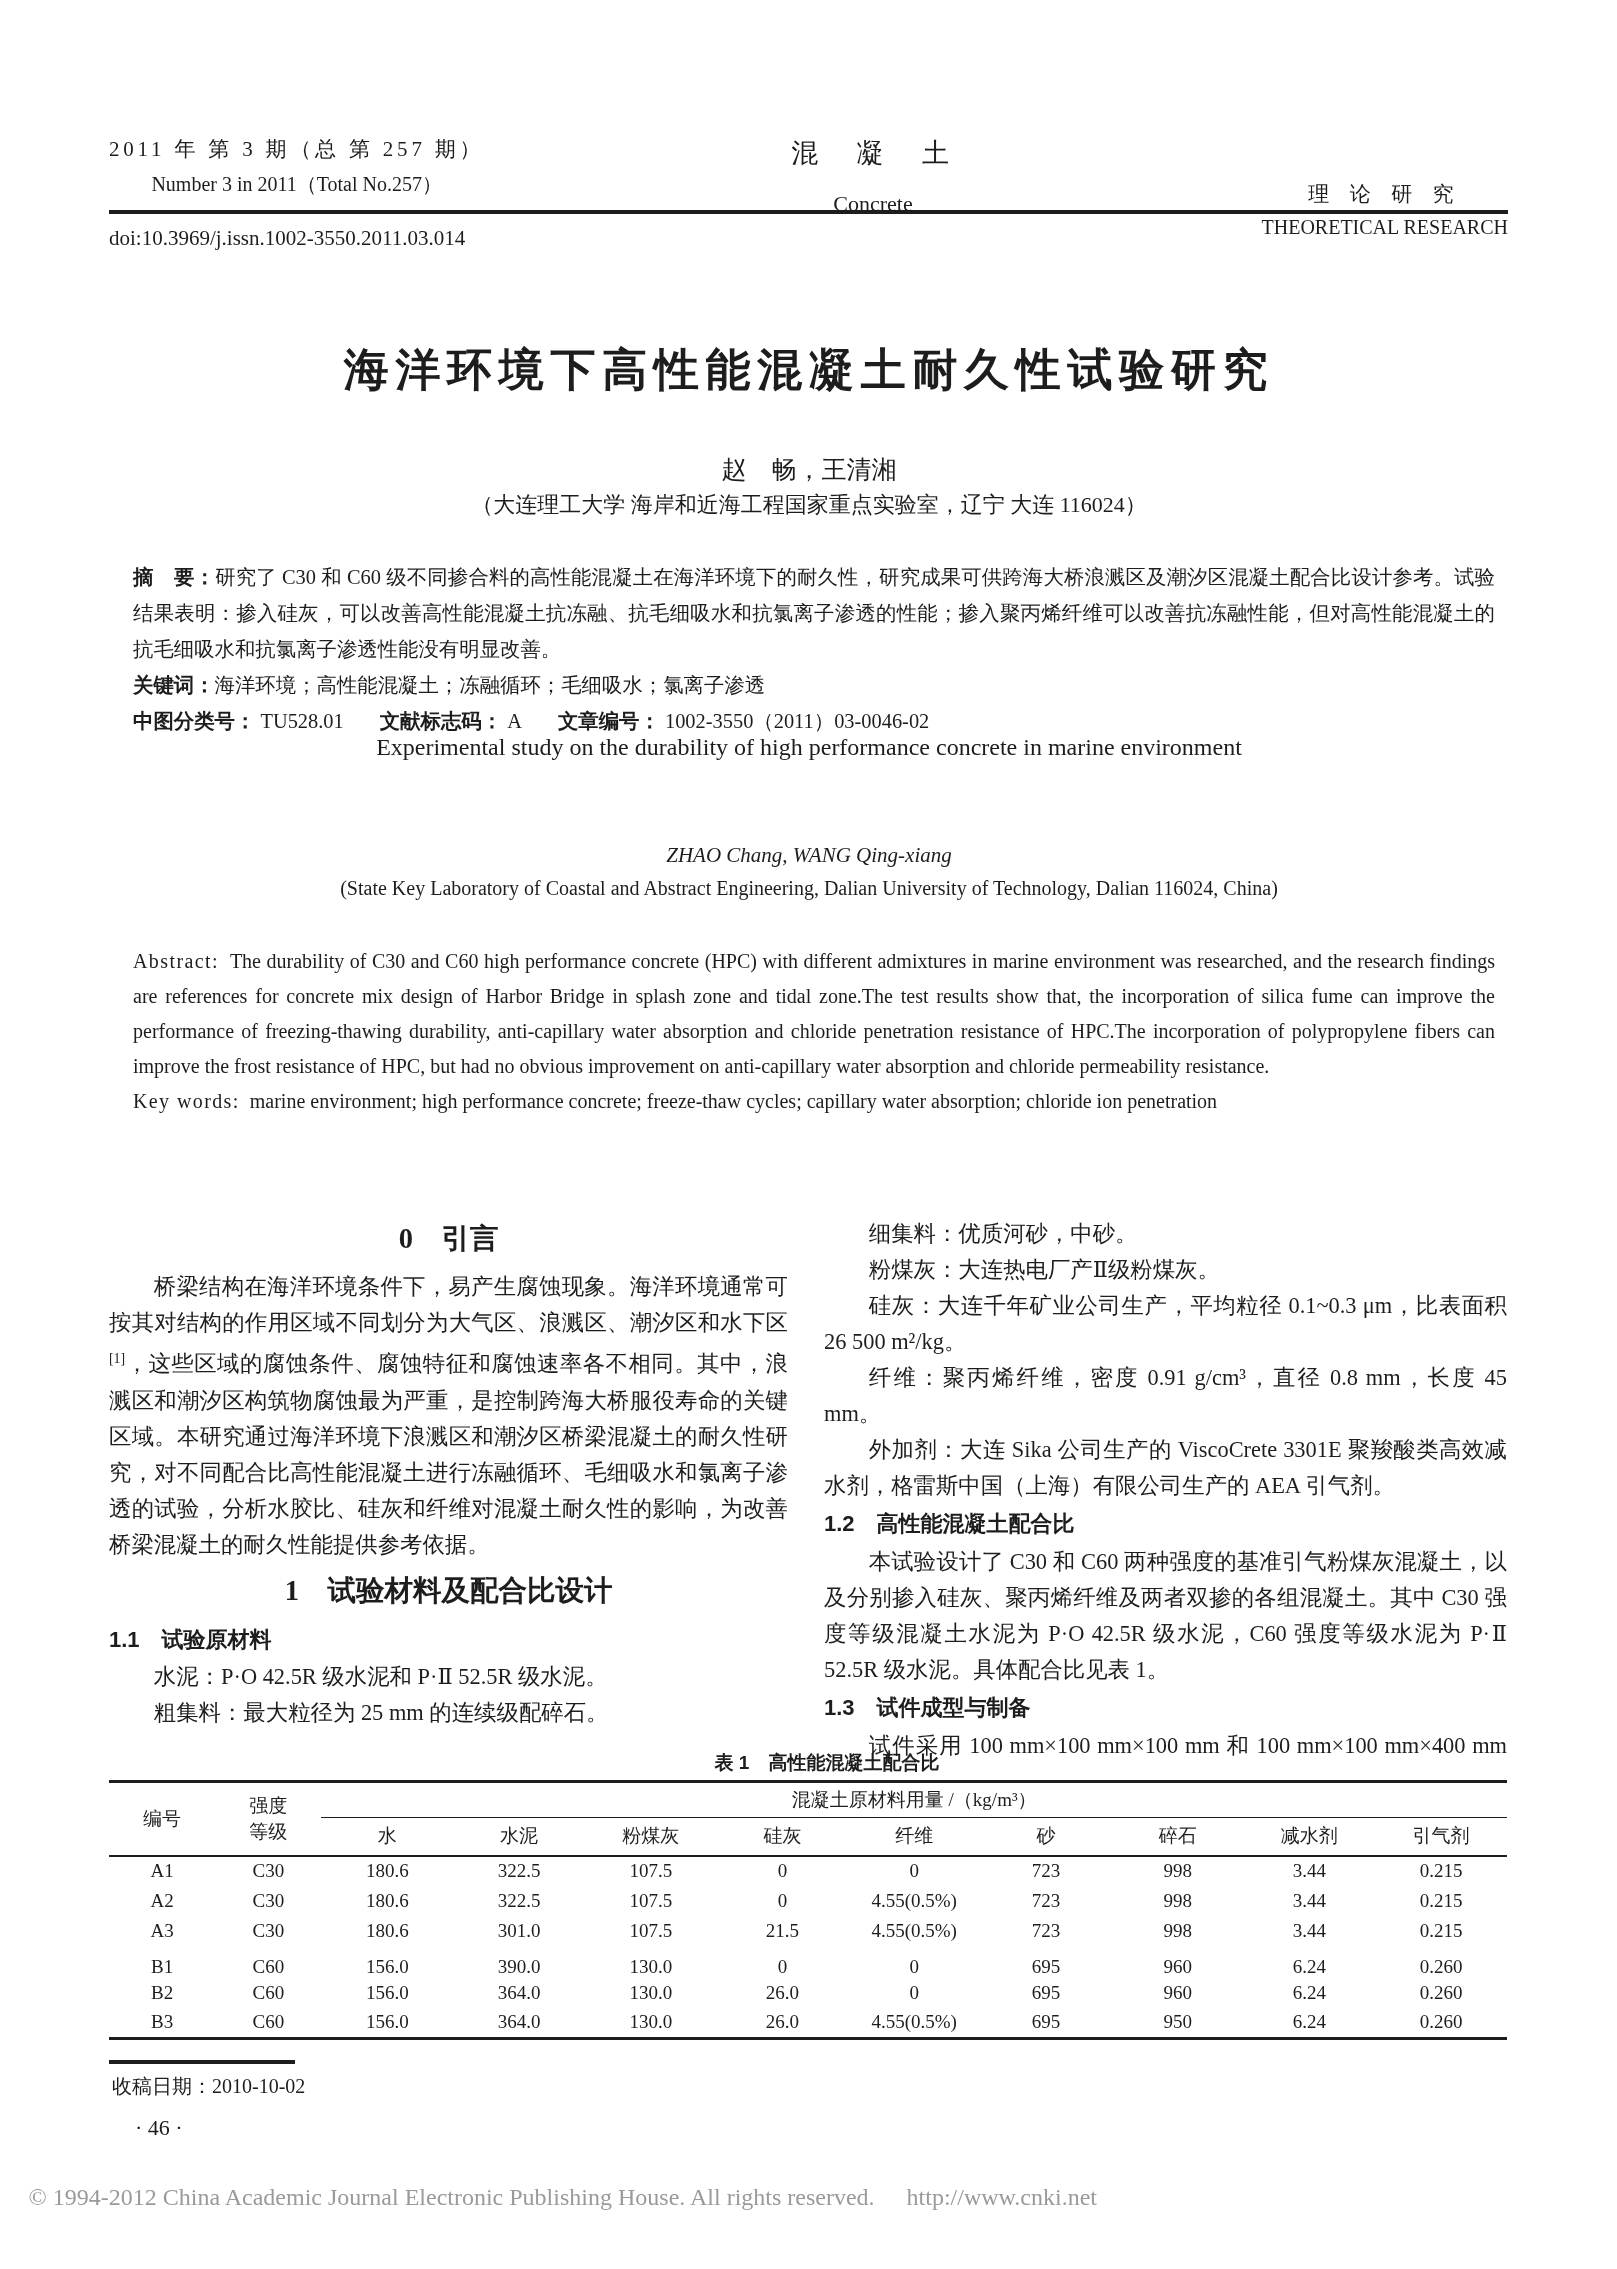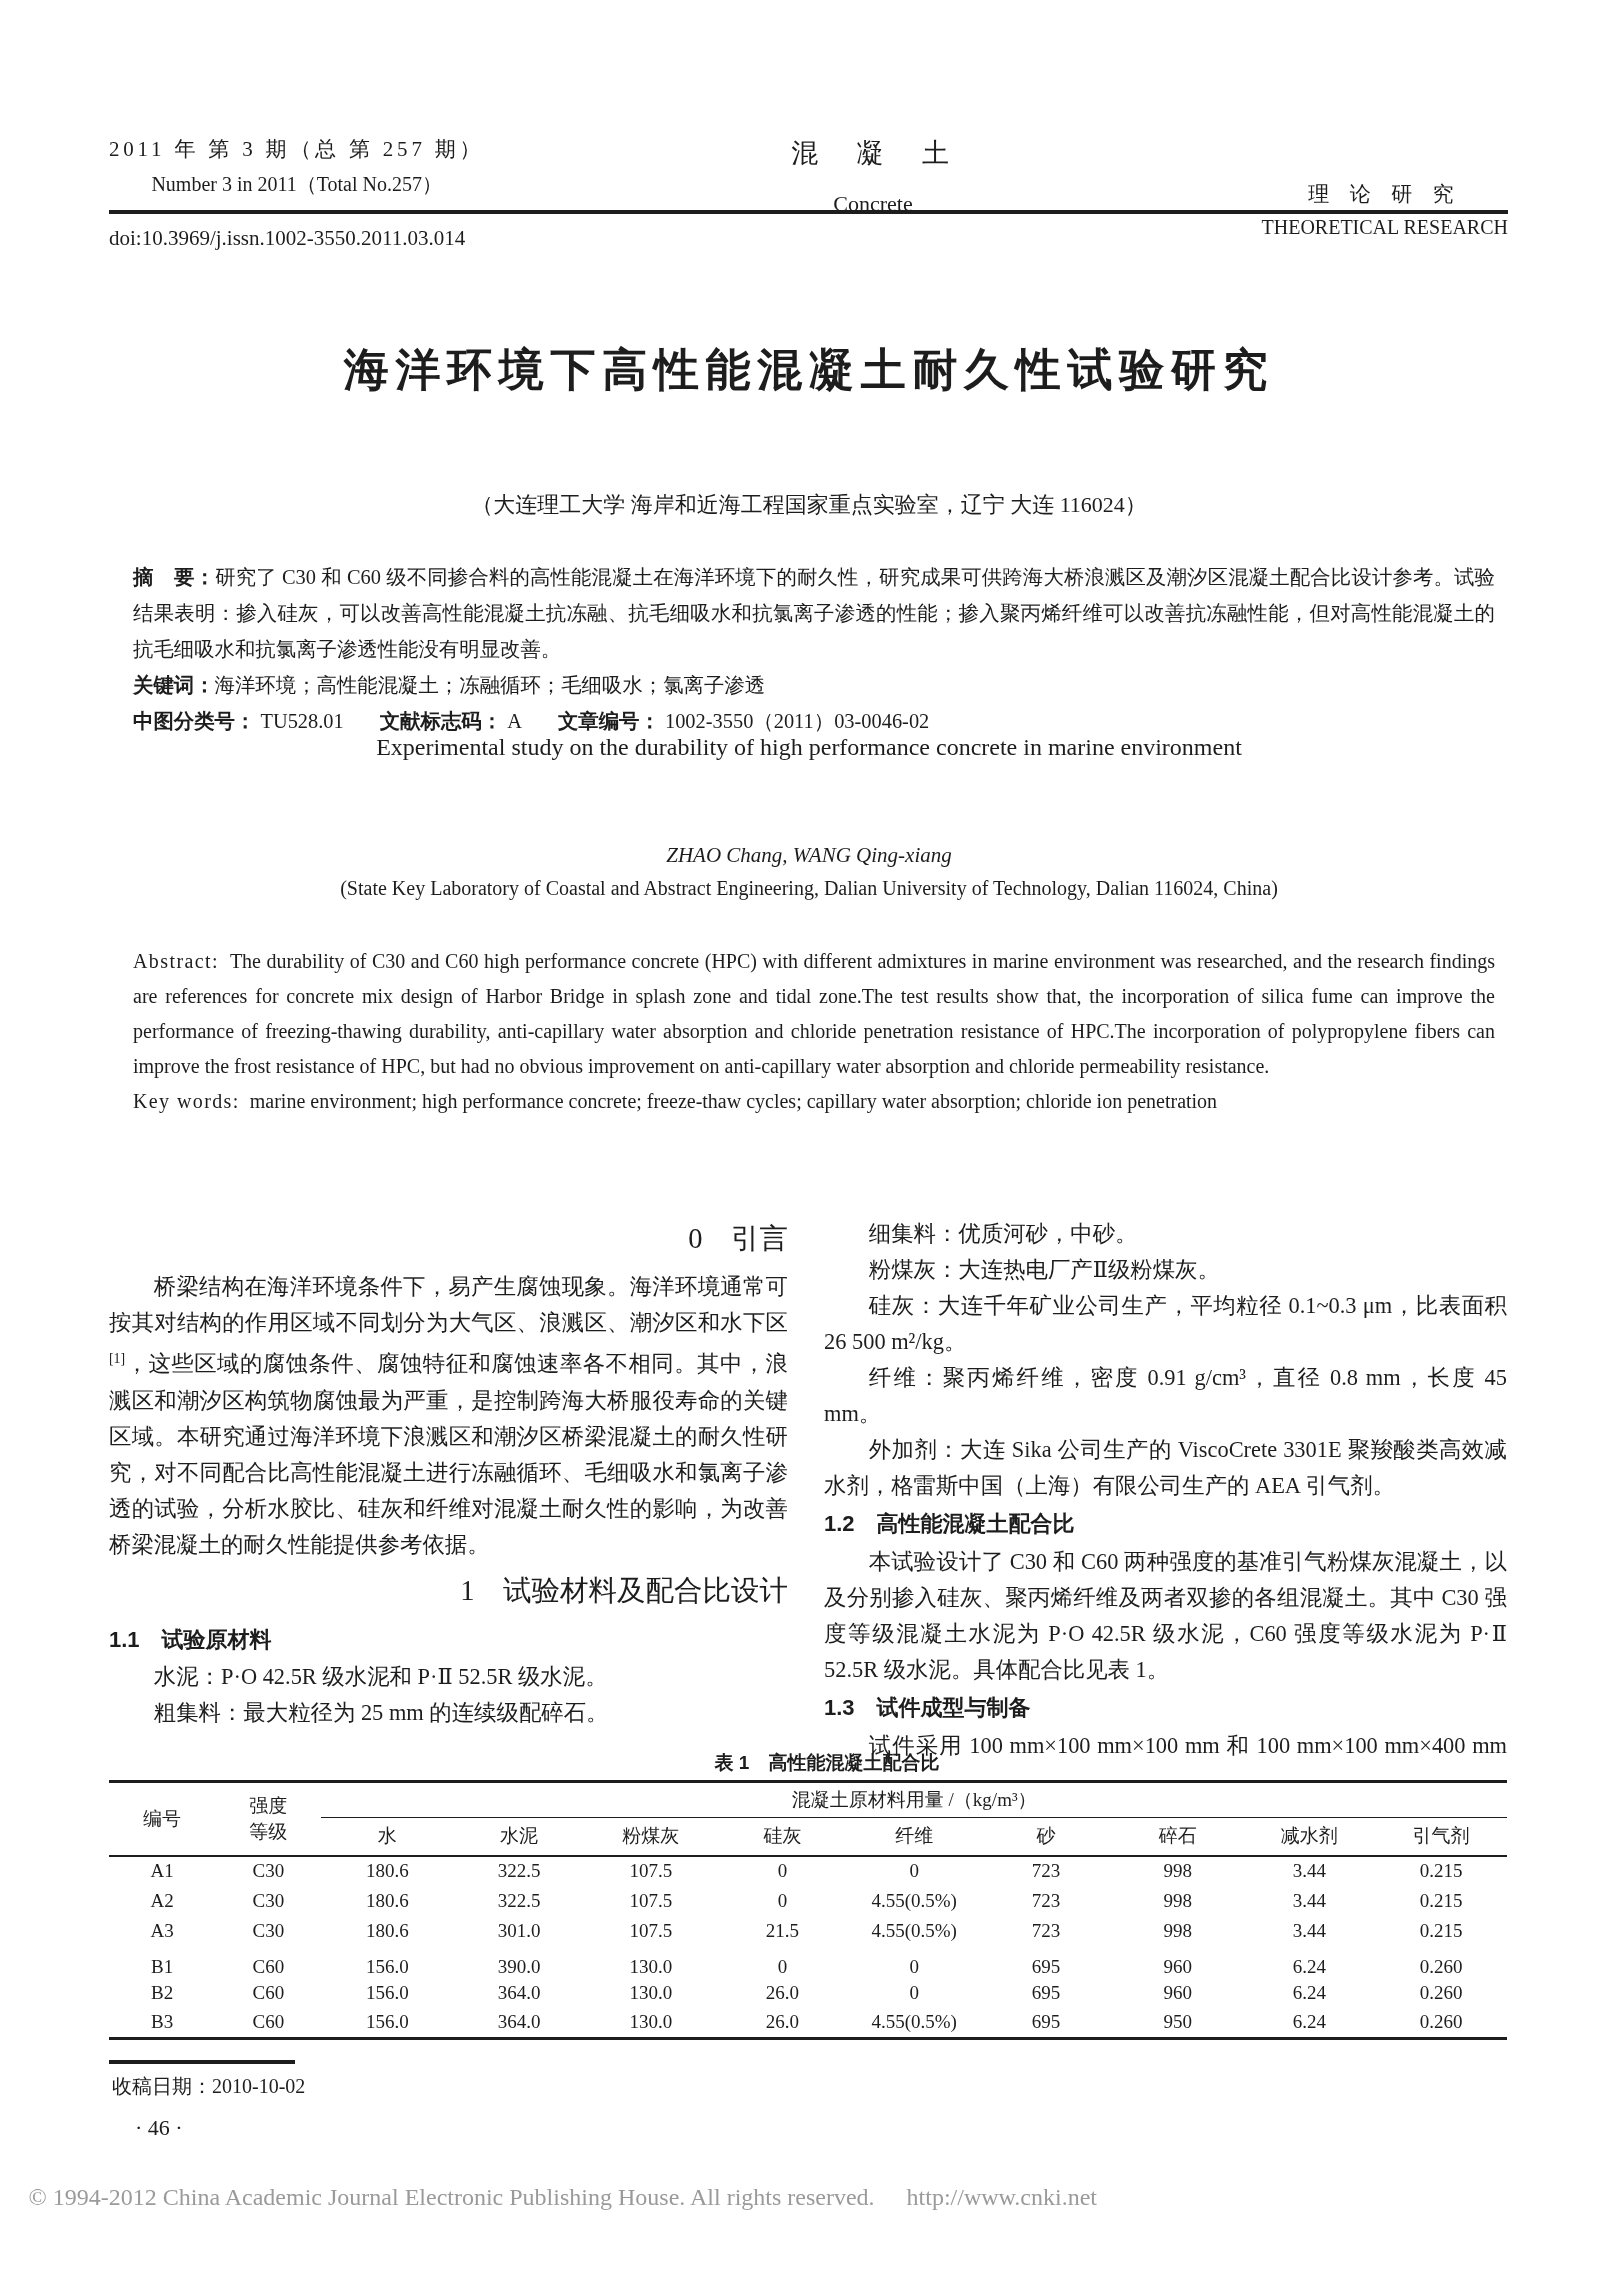--- a/index.html
+++ b/index.html
@@ -57,22 +57,22 @@
   }
   .abs-en .lbl { letter-spacing:1.4px; }
 
   
   .col { position:absolute; top:1216px; height:542px; overflow:hidden;
          font-size:22.4px; line-height:36px; text-align:justify; }
   .col-left  { left:109px;  width:679px; }
   .col-right { left:824px; width:683px; }
   .col p { text-indent:2em; }
   h2.sec {
-    font-size:28.5px; font-weight:normal; line-height:38px;
-    margin:9.5px 0 11.4px 0; text-align:right;
+    font-size:28.5px; font-weight:bold; line-height:38px;
+    margin:9.5px 0 11.4px 0; text-align:center;
   }
   h2.sec:first-child { margin-top:3.8px; }
   h3.subsec {
     font-family:"Liberation Sans","DejaVu Sans",sans-serif;
     font-size:22px; font-weight:bold; line-height:36px;
     margin:1.9px 0; text-align:left;
   }
   sup { font-size:0.62em; }
 
   
@@ -126,20 +126,21 @@
     <div class="hcol hcol-right">
       <div class="hcn">理 论 研 究</div>
       <div class="hen">THEORETICAL RESEARCH</div>
     </div>
   </div>
   <div class="header-rule"></div>
 
   <div class="doi-line">doi:10.3969/j.issn.1002-3550.2011.03.014</div>
 
   <div class="title-cn">海洋环境下高性能混凝土耐久性试验研究</div>
+  <div class="authors-cn">赵　畅，王清湘</div>
   <div class="affil-cn">（大连理工大学 海岸和近海工程国家重点实验室，辽宁 大连 116024）</div>
 
   <div class="abs-cn">
     <p class="abs-row"><span class="lbl">摘　要：</span><span>研究了 C30 和 C60 级不同掺合料的高性能混凝土在海洋环境下的耐久性，研究成果可供跨海大桥浪溅区及潮汐区混凝土配合比设计参考。试验结果表明：掺入硅灰，可以改善高性能混凝土抗冻融、抗毛细吸水和抗氯离子渗透的性能；掺入聚丙烯纤维可以改善抗冻融性能，但对高性能混凝土的抗毛细吸水和抗氯离子渗透性能没有明显改善。</span></p>
     <p class="abs-row"><span class="lbl">关键词：</span><span>海洋环境；高性能混凝土；冻融循环；毛细吸水；氯离子渗透</span></p>
     <p class="abs-row meta-line"><span class="group"><span class="lbl">中图分类号：</span> <span>TU528.01</span></span><span class="group"><span class="lbl">文献标志码：</span> <span>A</span></span><span class="group"><span class="lbl">文章编号：</span> <span>1002-3550（2011）03-0046-02</span></span></p>
   </div>
 
   <div class="title-en">Experimental study on the durability of high performance concrete in marine environment</div>
   <div class="authors-en">ZHAO Chang, WANG Qing-xiang</div>

